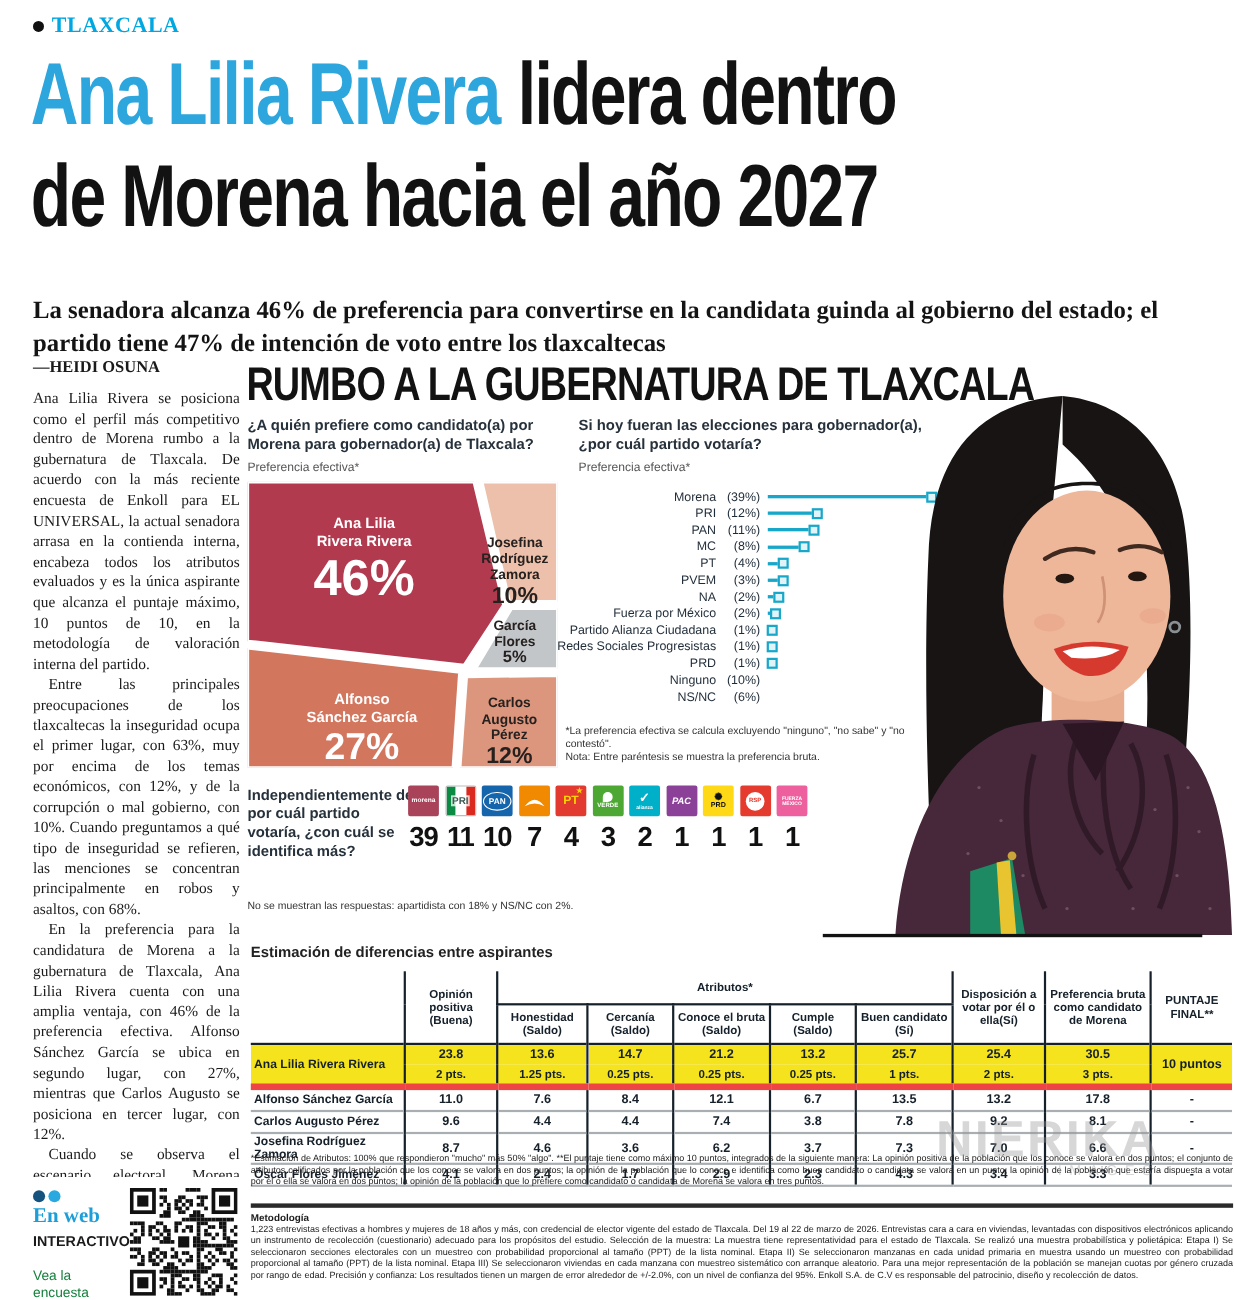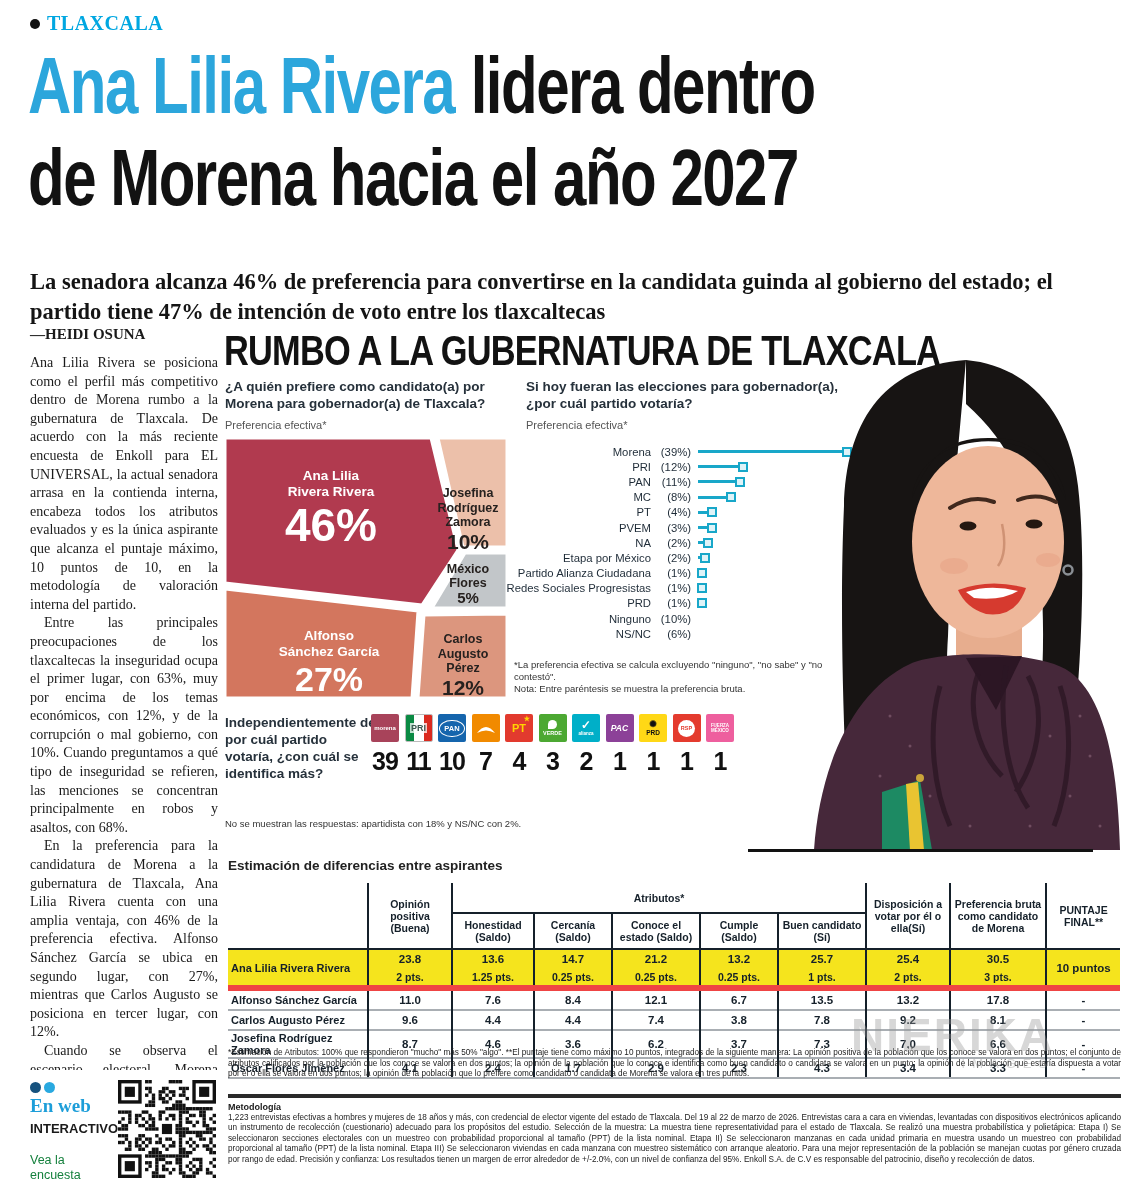--- a/index.html
+++ b/index.html
@@ -494,21 +494,21 @@
     </svg>
     <div class="tm-label tm-white" style="left:22px;top:30px;width:168px;">
       <div class="tm-name"><span>Ana Lilia</span><br><span>Rivera Rivera</span></div>
       <div class="tm-pct" style="font-size:46px;line-height:50px;">46%</div>
     </div>
     <div class="tm-label tm-dark" style="left:206px;top:16px;width:74px;">
       <div class="tm-name" style="font-size:12.5px;line-height:14.5px;margin-top:32px;"><span>Josefina</span><br><span>Rodríguez</span><br><span>Zamora</span></div>
       <div class="tm-pct" style="font-size:21px;line-height:24px;">10%</div>
     </div>
     <div class="tm-label tm-dark" style="left:206px;top:124px;width:74px;">
-      <div class="tm-name" style="font-size:12.5px;line-height:14px;"><span>México</span><br><span>Flores</span></div>
+      <div class="tm-name" style="font-size:12.5px;line-height:14px;"><span>García</span><br><span>Flores</span></div>
       <div class="tm-pct" style="font-size:15px;line-height:16px;">5%</div>
     </div>
     <div class="tm-label tm-white" style="left:24px;top:190px;width:160px;">
       <div class="tm-name"><span>Alfonso</span><br><span>Sánchez García</span></div>
       <div class="tm-pct" style="font-size:34px;line-height:38px;">27%</div>
     </div>
     <div class="tm-label tm-dark" style="left:196px;top:194px;width:84px;">
       <div class="tm-name" style="font-size:12.5px;line-height:14.5px;"><span>Carlos Augusto</span><br><span>Pérez</span></div>
       <div class="tm-pct" style="font-size:21px;line-height:24px;">12%</div>
     </div>
@@ -565,21 +565,21 @@
       </div>
     <div class="brow">
         <span class="bl">NA</span>
         <span class="bp">(2%)</span>
         <span class="bar-wrap">
           <span class="bar" style="width: 9.45px;"></span>
         </span>
         <span class="bv">3%</span>
       </div>
     <div class="brow">
-        <span class="bl">Etapa por México</span>
+        <span class="bl">Fuerza por México</span>
         <span class="bp">(2%)</span>
         <span class="bar-wrap">
           <span class="bar" style="width: 6.3px;"></span>
         </span>
         <span class="bv">2%</span>
       </div>
     <div class="brow">
         <span class="bl">Partido Alianza Ciudadana</span>
         <span class="bp">(1%)</span>
         <span class="bar-wrap">
@@ -752,21 +752,21 @@
       <th rowspan="2"></th>
       <th rowspan="2" class="vline">Opinión positiva (Buena)</th>
       <th colspan="5" class="vline attr-span">Atributos*</th>
       <th rowspan="2" class="vline">Disposición a votar por él o ella(Sí)</th>
       <th rowspan="2" class="vline">Preferencia bruta como candidato de Morena</th>
       <th rowspan="2" class="vline">PUNTAJE FINAL**</th>
     </tr>
     <tr style="height:36px;">
       <th class="vline">Honestidad (Saldo)</th>
       <th class="vline">Cercanía (Saldo)</th>
-      <th class="vline">Conoce el estado (Saldo)</th>
+      <th class="vline">Conoce el bruta (Saldo)</th>
       <th class="vline">Cumple (Saldo)</th>
       <th class="vline">Buen candidato (Sí)</th>
     </tr>
     <tr class="vals first-data">
       <td rowspan="2" class="name yellow">Ana Lilia Rivera Rivera</td>
       <td class="vline yellow">23.8</td>
       <td class="vline yellow">13.6</td>
       <td class="vline yellow">14.7</td>
       <td class="vline yellow">21.2</td>
       <td class="vline yellow">13.2</td>

